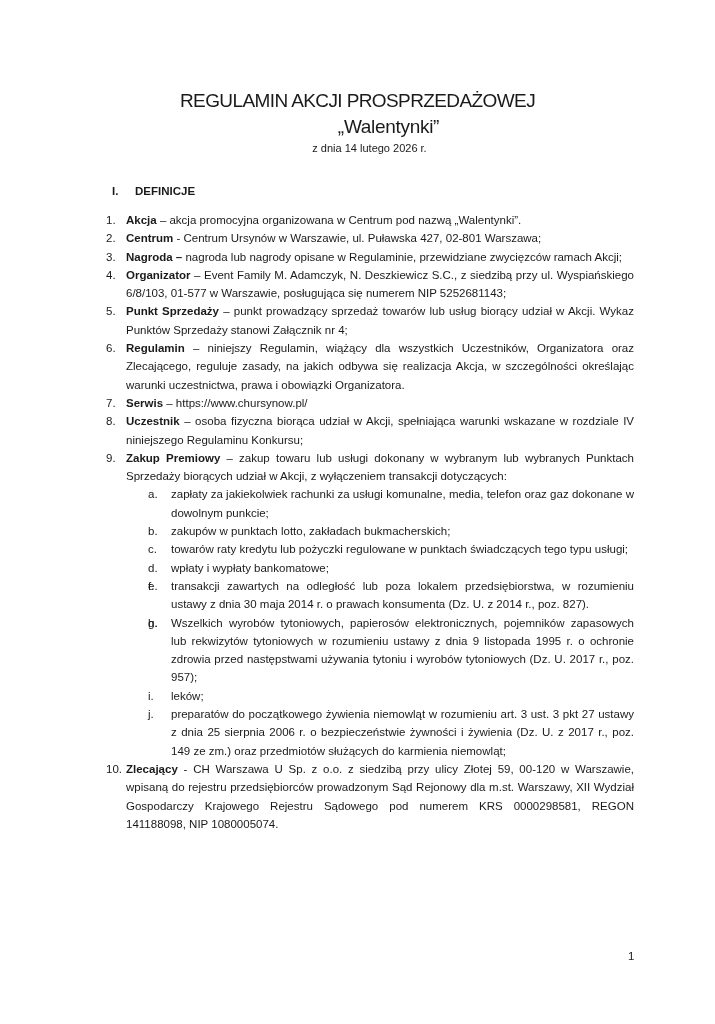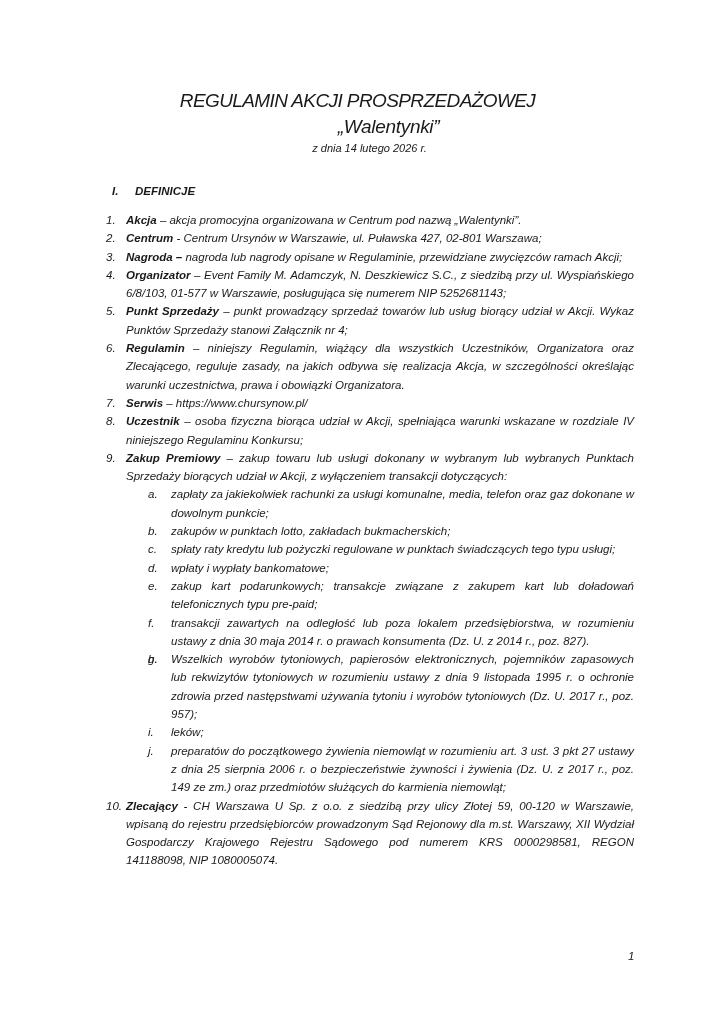--- a/index.html
+++ b/index.html
@@ -1,18 +1,18 @@
 <!DOCTYPE html>
 <html><head>
 <meta charset="utf-8">
 <style>
   html, body { margin: 0; padding: 0; background: #ffffff; }
   body { width: 715px; height: 1024px; position: relative; overflow: hidden;
          font-family: "Liberation Sans", sans-serif; color: #1a1a1a; }
-  .page { position: absolute; left: 0; top: 0; width: 715px; height: 852px; background: #fff; font-style: italic; }
+  .page { position: absolute; left: 0; top: 0; width: 715px; height: 852px; background: #fff; }
   .title { position: absolute; left: 0; width: 715px; text-align: center; font-size: 19px; letter-spacing: -0.6px; top: 90px; }
   .subtitle { position: absolute; left: 0; width: 715px; text-align: center; font-size: 19px; letter-spacing: -0.3px; top: 116px; padding-left: 31px; }
   .date { position: absolute; left: 12px; width: 715px; text-align: center; font-size: 11px; top: 142px; }
   .section { position: absolute; left: 84px; top: 185px; font-size: 11.5px; font-weight: bold; padding-left: 28px; }
   .section .num { display: inline-block; width: 23px; }
   .list { position: absolute; left: 106px; top: 211px; width: 528px; font-size: 11.5px; line-height: 18.3px; }
   .item { position: relative; padding-left: 20px; text-align: justify; }
   .item .n { position: absolute; left: 0; top: 0; }
   .item b { font-weight: bold; }
   .sub { position: relative; padding-left: 23px; margin-left: 42px; text-align: justify; }
@@ -37,23 +37,23 @@
     <div class="item"><span class="n">3.</span><b>Nagroda –</b><span> nagroda lub nagrody opisane w Regulaminie, przewidziane zwycięzców ramach Akcji;</span></div>
     <div class="item"><span class="n">4.</span><b>Organizator</b><span> – Event Family M. Adamczyk, N. Deszkiewicz S.C., z siedzibą przy ul. Wyspiańskiego 6/8/103, 01-577 w Warszawie,  posługująca się numerem NIP 5252681143;</span></div>
     <div class="item"><span class="n">5.</span><b>Punkt Sprzedaży</b><span> – punkt prowadzący sprzedaż towarów lub usług biorący udział w Akcji. Wykaz Punktów Sprzedaży stanowi Załącznik nr 4;</span></div>
     <div class="item"><span class="n">6.</span><b>Regulamin</b><span> – niniejszy Regulamin, wiążący dla wszystkich Uczestników, Organizatora oraz Zlecającego, reguluje zasady, na jakich odbywa się realizacja Akcja, w szczególności określając warunki uczestnictwa, prawa i obowiązki Organizatora.</span></div>
     <div class="item"><span class="n">7.</span><b>Serwis</b><span> – https://www.chursynow.pl/</span></div>
     <div class="item"><span class="n">8.</span><b>Uczestnik</b><span> – osoba fizyczna biorąca udział w Akcji, spełniająca warunki wskazane w rozdziale IV niniejszego Regulaminu Konkursu;</span></div>
     <div class="item"><span class="n">9.</span><b>Zakup Premiowy</b><span> – zakup towaru lub usługi dokonany w wybranym lub wybranych Punktach Sprzedaży biorących udział w Akcji, z wyłączeniem transakcji dotyczących:</span></div>
 
     <div class="sub"><span class="l">a.</span><span>zapłaty za jakiekolwiek rachunki za usługi komunalne, media, telefon oraz gaz dokonane w dowolnym punkcie;</span></div>
     <div class="sub"><span class="l">b.</span><span>zakupów w punktach lotto, zakładach bukmacherskich;</span></div>
-    <div class="sub"><span class="l">c.</span><span>spłaty raty kredytu lub pożyczki regulowane w punktach świadczących tego typu usługi;</span></div>
+    <div class="sub"><span class="l">c.</span><span>towarów raty kredytu lub pożyczki regulowane w punktach świadczących tego typu usługi;</span></div>
     <div class="sub"><span class="l">d.</span><span>wpłaty i wypłaty bankomatowe;</span></div>
-    <div class="sub"><span class="l">e.</span><span>zakup kart podarunkowych; transakcje związane z zakupem kart lub doładowań telefonicznych typu pre-paid;</span></div>
+    <div class="sub"><span class="l">e.</span></div>
     <div class="sub"><span class="l">f.</span><span>transakcji zawartych na odległość lub poza lokalem przedsiębiorstwa, w rozumieniu ustawy z dnia 30 maja 2014 r. o prawach konsumenta (Dz. U. z 2014 r., poz. 827).</span></div>
     <div class="sub"><span class="l">g.</span></div>
     <div class="sub"><span class="l">h.</span><span>Wszelkich wyrobów tytoniowych, papierosów elektronicznych, pojemników zapasowych lub rekwizytów tytoniowych w rozumieniu ustawy z dnia 9 listopada 1995 r. o ochronie zdrowia przed następstwami używania tytoniu i wyrobów tytoniowych (Dz. U. 2017 r., poz. 957);</span></div>
     <div class="sub"><span class="l">i.</span><span>leków;</span></div>
     <div class="sub"><span class="l">j.</span><span>preparatów do początkowego żywienia niemowląt w rozumieniu art. 3 ust. 3 pkt 27 ustawy z dnia 25 sierpnia 2006 r. o bezpieczeństwie żywności i żywienia (Dz. U. z 2017 r., poz. 149 ze zm.) oraz przedmiotów służących do karmienia niemowląt;</span></div>
 
     <div class="item"><span class="n">10.</span><b>Zlecający</b><span> - CH Warszawa U Sp. z o.o. z siedzibą przy ulicy Złotej 59, 00-120 w Warszawie, wpisaną do rejestru przedsiębiorców prowadzonym Sąd Rejonowy dla m.st. Warszawy, XII Wydział Gospodarczy Krajowego Rejestru Sądowego pod numerem KRS 0000298581, REGON 141188098, NIP 1080005074.</span></div>
   </div>
 
   <div class="pagenum">1</div>

